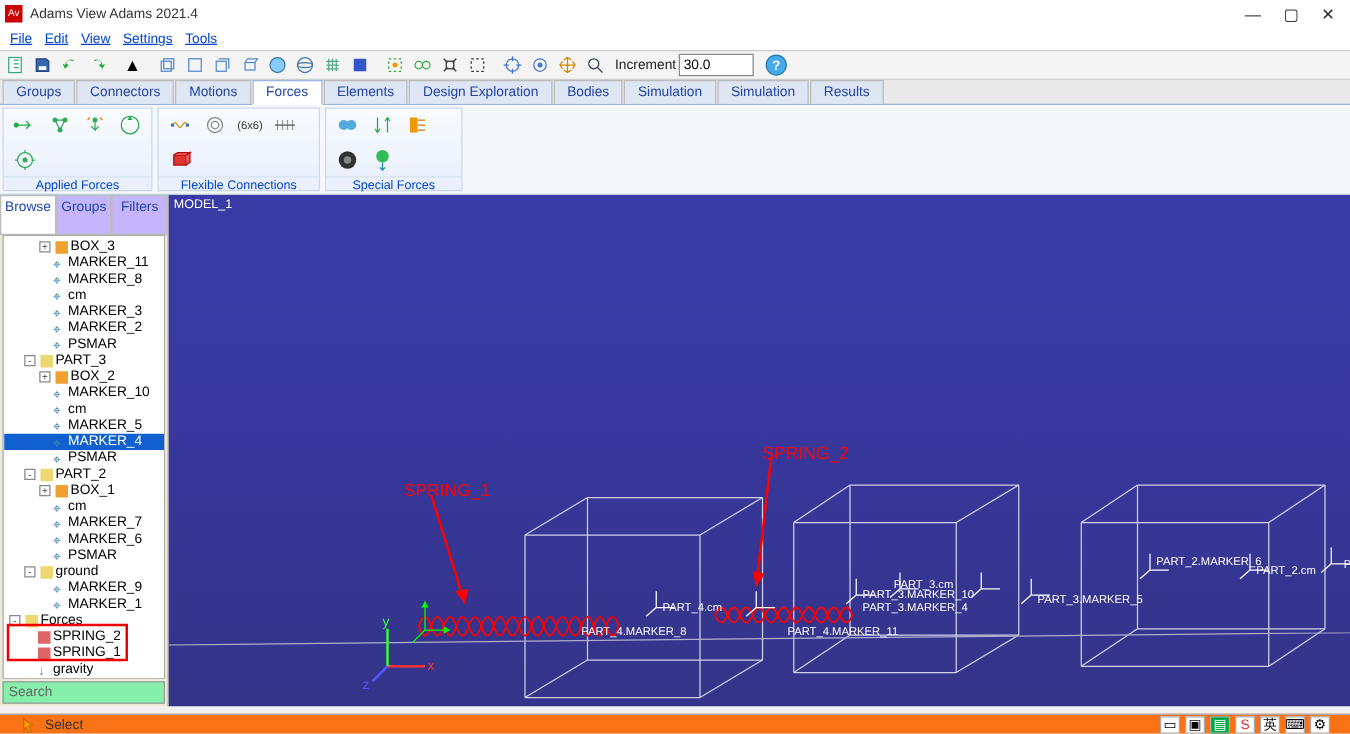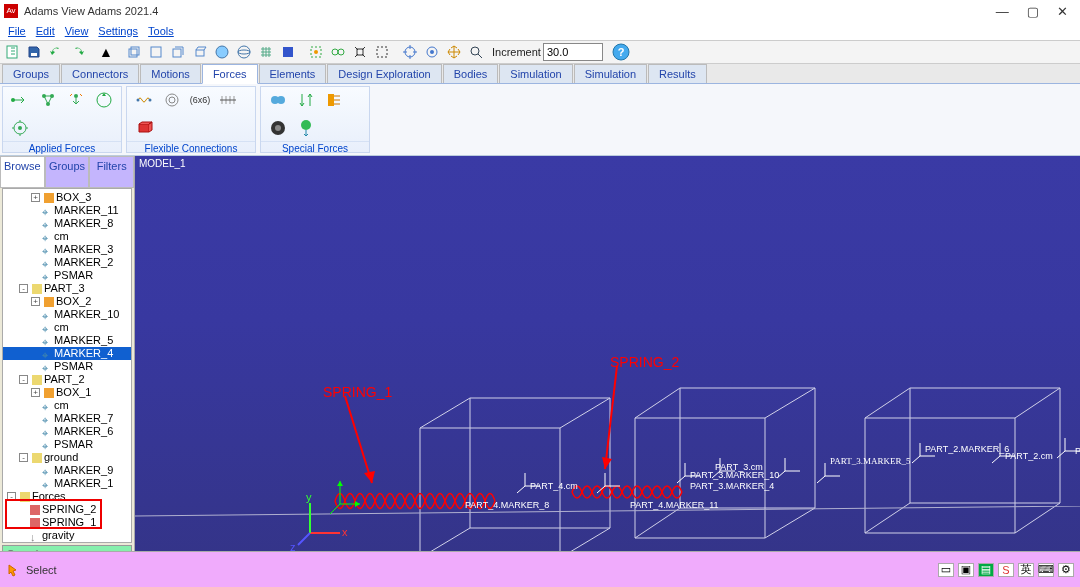--- a/index.html
+++ b/index.html
@@ -68,21 +68,21 @@
 .vp-arrow { position: absolute; }
 .vp-arrow line { stroke: #f00; stroke-width: 2; }
 .vp-arrow polygon { fill: #f00; }
 .cube { position: absolute; }
 .cube line { stroke: #d0d0e8; stroke-width: 1; }
 .axis-small { position: absolute; }
 .axis-corner { position: absolute; }
 .spring-coil { position: absolute; }
 
 
-.statusbar { position: absolute; left: 0; right: 0; bottom: 0; height: 36px; background: #f0abfc; border-top: 1px solid #aaa; display: flex; align-items: center; padding: 0 6px; }
+.statusbar { position: absolute; left: 0; right: 0; bottom: 0; height: 16px; background: #f97316; border-top: 1px solid #aaa; display: flex; align-items: center; padding: 0 16px; }
 .statusbar .sicon { width: 14px; height: 14px; margin-right: 6px; }
 .statusbar .stext { flex: 1; color: #333; }
 .statusbar .tray { display: flex; gap: 4px; align-items: center; }
 .statusbar .tray .ti { width: 16px; height: 14px; border: 1px solid #aaa; background: #fff; display: flex; align-items: center; justify-content: center; }
 </style>
 </head>
 <body>
 
 <div class="titlebar">
   <div class="logo">Av</div>
@@ -635,21 +635,21 @@
         <text x="0" y="58" fill="#55f" font-size="10">z</text>
     </svg>
 
     <div id="vp-labels">
         <div class="vp-label" style="left: 395px; top: 325px;">PART_4.cm</div>
         <div class="vp-label" style="left: 330px; top: 344px;">PART_4.MARKER_8</div>
         <div class="vp-label" style="left: 495px; top: 344px;">PART_4.MARKER_11</div>
         <div class="vp-label" style="left: 555px; top: 314px;">PART_3.MARKER_10</div>
         <div class="vp-label" style="left: 555px; top: 325px;">PART_3.MARKER_4</div>
         <div class="vp-label" style="left: 580px; top: 306px;">PART_3.cm</div>
-        <div class="vp-label" style="left: 695px; top: 300px; font-family: Liberation Serif, serif;">PART_3.MARKER_5</div>
+        <div class="vp-label" style="left: 695px; top: 318px;">PART_3.MARKER_5</div>
         <div class="vp-label" style="left: 790px; top: 288px;">PART_2.MARKER_6</div>
         <div class="vp-label" style="left: 870px; top: 295px;">PART_2.cm</div>
         <div class="vp-label" style="left: 940px; top: 290px;">PART_2.MARKER_7</div>
       </div>
     <div id="vp-annos">
         <div class="vp-anno" style="left: 188px; top: 228px;">SPRING_1</div>
         <div class="vp-anno" style="left: 475px; top: 198px;">SPRING_2</div>
       </div>
   </div>
 </div>

